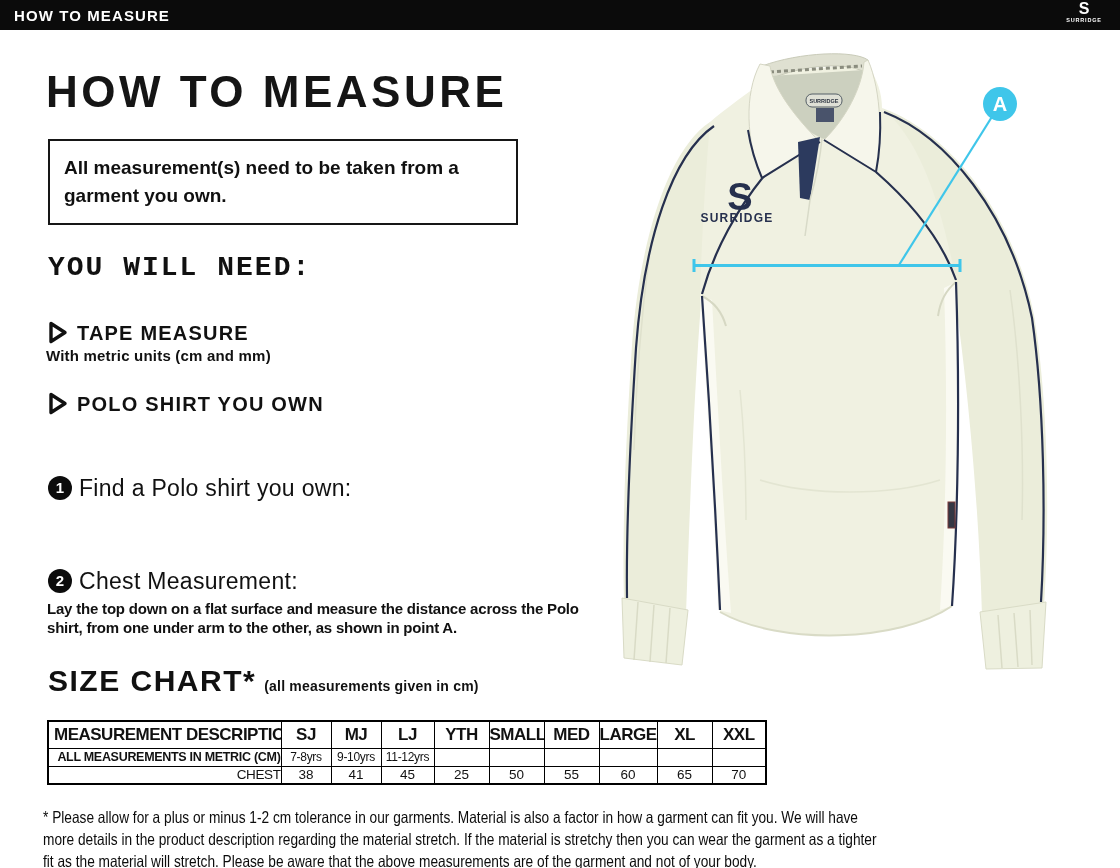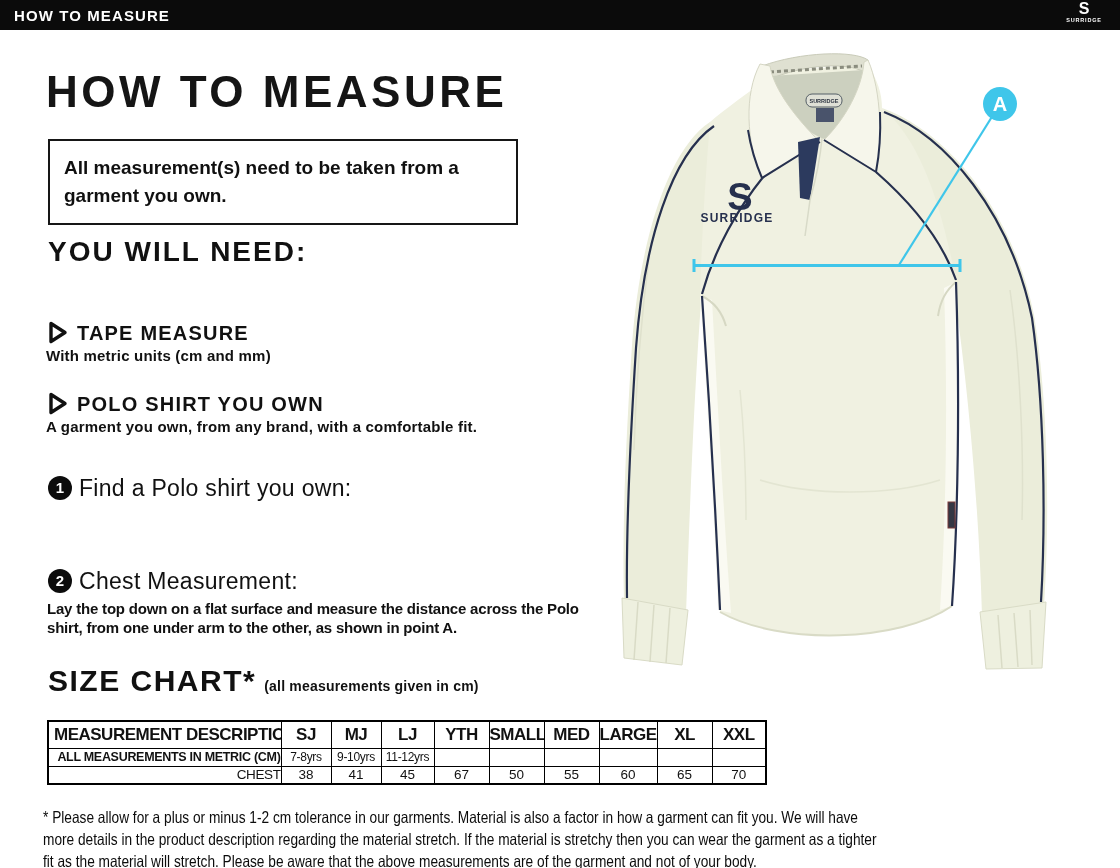--- a/index.html
+++ b/index.html
@@ -10,21 +10,21 @@
   
   .topbar { position:absolute; left:0; top:0; width:1120px; height:30px; background:#0b0b0b; display:flex; align-items:center; }
   .topbar-title { color:#fff; font-size:15px; font-weight:bold; letter-spacing:1.1px; margin-left:14px; }
   .topbar-logo { position:absolute; right:12px; top:1px; width:48px; text-align:center; color:#fff; line-height:1; }
   .topbar-logo .s { font-size:16px; font-weight:900; display:block; }
   .topbar-logo .brand { font-size:5.5px; font-weight:bold; letter-spacing:0.8px; display:block; margin-top:1px; }
 
   
   .big-heading { position:absolute; left:46px; top:67px; font-size:44px; font-weight:bold; letter-spacing:3.5px; color:#151515; }
   .notice-box { position:absolute; left:48px; top:139px; width:470px; border:2.5px solid #161616; padding:13px 14px; font-size:19px; font-weight:bold; line-height:28px; color:#101010; }
-  .ywn-heading { position:absolute; left:48px; top:236px; font-size:28px; font-weight:bold; letter-spacing:2px; }
+  .ywn-heading { position:absolute; left:48px; top:252px; font-size:28px; font-weight:bold; letter-spacing:2px;font-family:Liberation Mono, monospace; }
 
   .need-icon { position:absolute; left:48px; }
   .need-title { position:absolute; left:77px; font-size:20px; font-weight:bold; letter-spacing:1.2px; }
   .need-desc { position:absolute; left:46px; font-size:15px; font-weight:bold; letter-spacing:0.2px; }
 
   .step-circle { position:absolute; left:48px; width:24px; height:24px; border-radius:50%; background:#0c0c0c; color:#fff; font-size:15px; font-weight:bold; text-align:center; line-height:24px; }
   .step-title { position:absolute; left:79px; font-size:23px; font-weight:normal; letter-spacing:0.3px; }
   .step-desc { position:absolute; left:47px; width:552px; font-size:15px; font-weight:bold; line-height:19px; letter-spacing:-0.2px; }
 
   .sc-heading-row { position:absolute; left:48px; top:664px; display:flex; align-items:baseline; }
@@ -75,21 +75,20 @@
   </span>
   <div class="need-title" style="top:322px;">TAPE MEASURE</div>
   <div class="need-desc" style="top:347px;">With metric units (cm and mm)</div>
 
   <span class="need-icon" style="top:392px;">
     <svg width="20" height="23" viewBox="0 0 20 23">
         <path d="M3 2.5 L17 11.5 L3 20.5 Z" fill="none" stroke="#111" stroke-width="3.4" stroke-linejoin="round"></path>
       </svg>
   </span>
   <div class="need-title" style="top:393px;">POLO SHIRT YOU OWN</div>
-  <div class="need-desc" style="top:418px;">A garment you own, from any brand, with a comfortable fit.</div>
 
   <div class="step-circle" style="top:476px;">1</div>
   <div class="step-title" style="top:475px;">Find a Polo shirt you own:</div>
 
   <div class="step-circle" style="top:569px;">2</div>
   <div class="step-title" style="top:568px;">Chest Measurement:</div>
   <div class="step-desc" style="top:599px;">Lay the top down on a flat surface and measure the distance across the Polo shirt, from one under arm to the other, as shown in point A.</div>
 
   <div class="sc-heading-row">
     <span class="sc-heading">SIZE CHART*</span>
@@ -134,21 +133,21 @@
         <td></td>
         <td></td>
         <td></td>
         <td></td>
       </tr>
       <tr class="chest">
         <td class="rowlabel">CHEST</td>
         <td>38</td>
         <td>41</td>
         <td>45</td>
-        <td>67</td>
+        <td>25</td>
         <td>50</td>
         <td>55</td>
         <td>60</td>
         <td>65</td>
         <td>70</td>
       </tr>
     </tbody>
   </table>
 
   <div class="disclaimer">* Please allow for a plus or minus 1-2 cm tolerance in our garments. Material is also a factor in how a garment can fit you. We will have more details in the product description regarding the material stretch. If the material is stretchy then you can wear the garment as a tighter fit as the material will stretch. Please be aware that the above measurements are of the garment and not of your body.</div>

